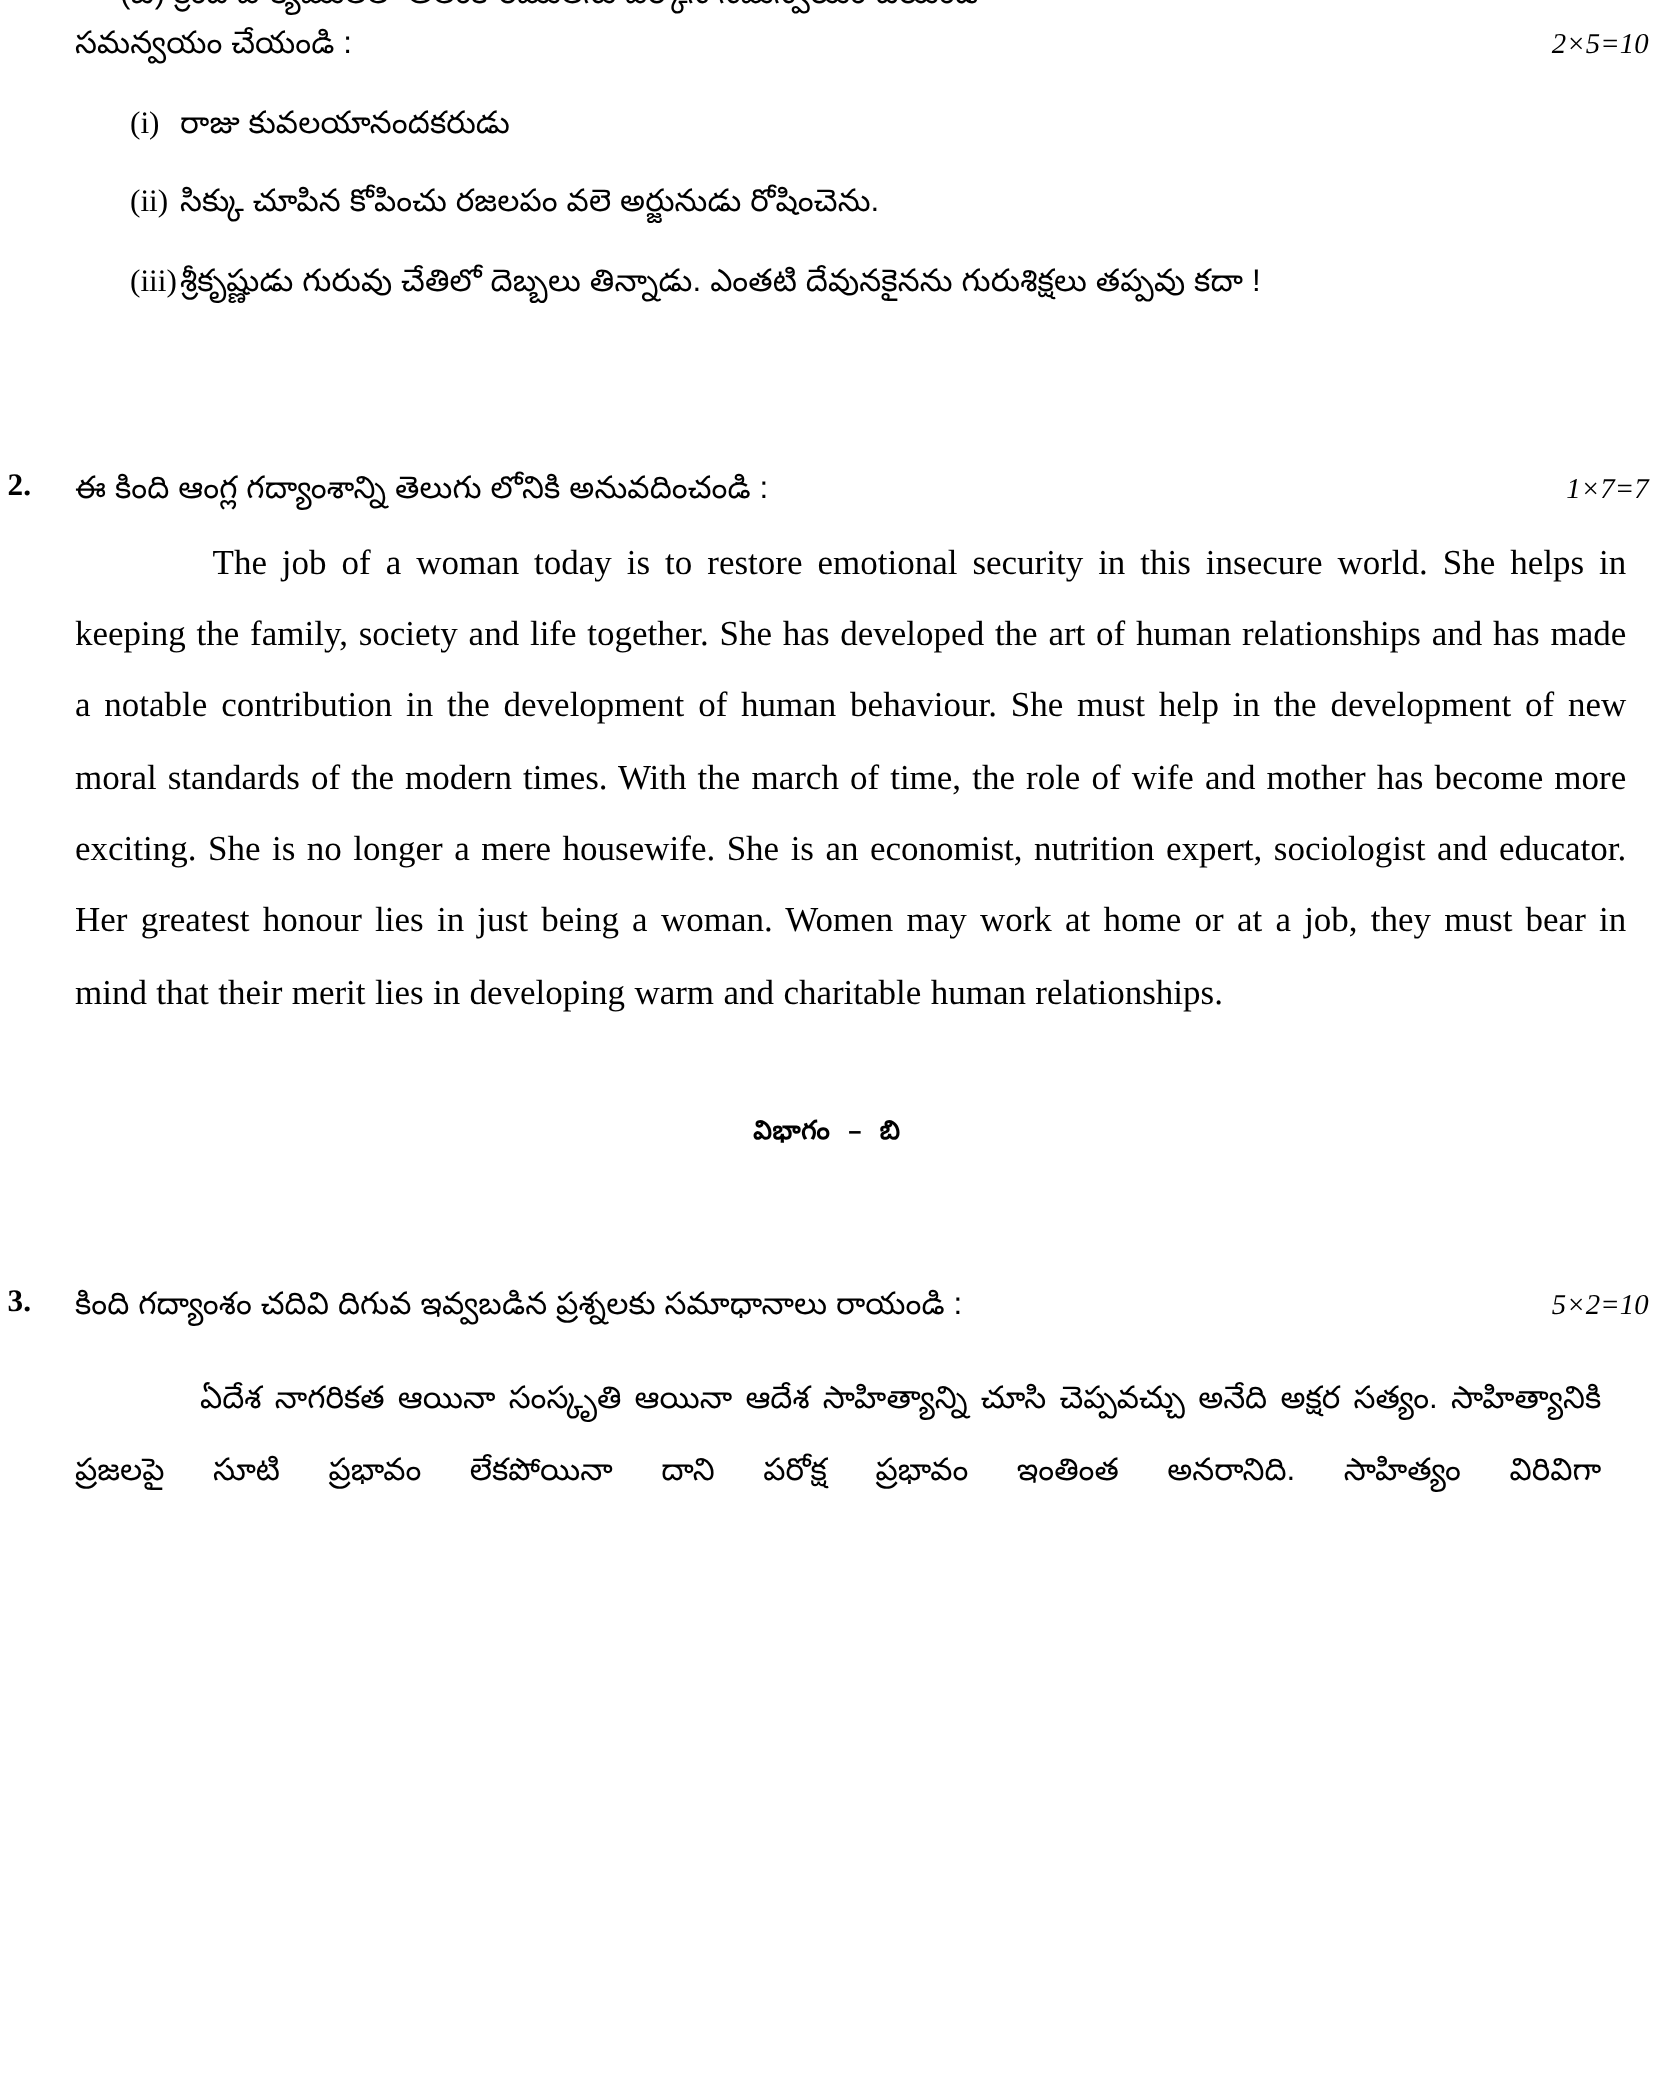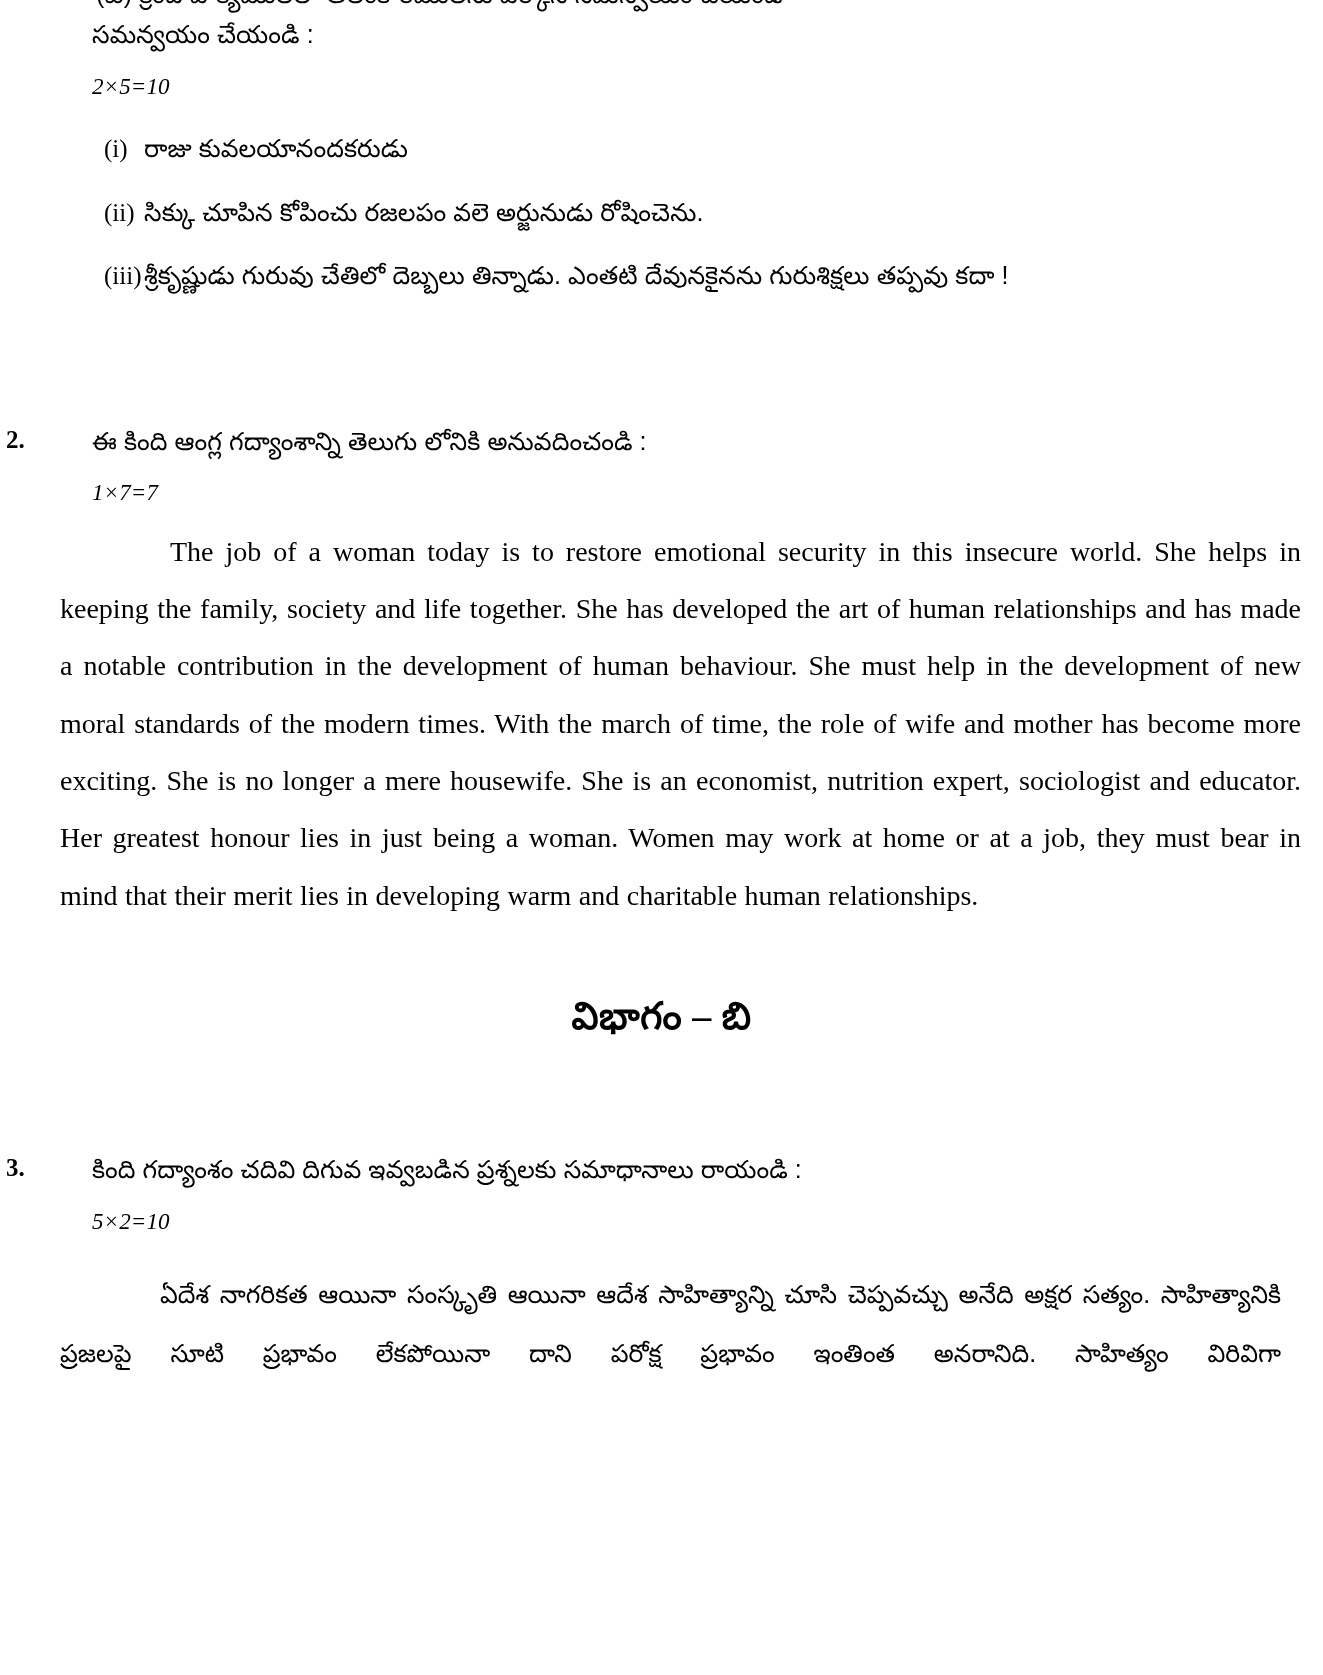--- a/index.html
+++ b/index.html
@@ -44,21 +44,20 @@
     flex: 1 1 auto;
     min-width: 0;
   }
 
   
   .telugu {
     font-family: "Liberation Sans", "DejaVu Sans", sans-serif;
     font-size: 25px;
     line-height: 1.5;
     letter-spacing: 0.1px;
-    flex-direction: column;
   }
   .telugu-head {
     display: flex;
     justify-content: space-between;
     align-items: baseline;
     gap: 16px;
   }
   .telugu-head .text {
     flex: 1 1 auto;
   }
@@ -128,23 +127,23 @@
     text-align-last: left;
     text-indent: 110px;
     padding-right: 22px;
     margin-top: 12px;
     word-spacing: 0.5px;
   }
 
   
   .section-heading {
     text-align: center;
-    font-family: Liberation Serif, serif;
+    font-family: Liberation Mono, monospace;
     font-weight: bold;
-    font-size: 38px;
+    font-size: 21px;
     letter-spacing: 0.5px;
   }
 
   
   .telugu-passage {
     font-family: "Liberation Sans", "DejaVu Sans", sans-serif;
     font-size: 25px;
     line-height: 2.35;
     text-align: justify;
     text-align-last: justify;

